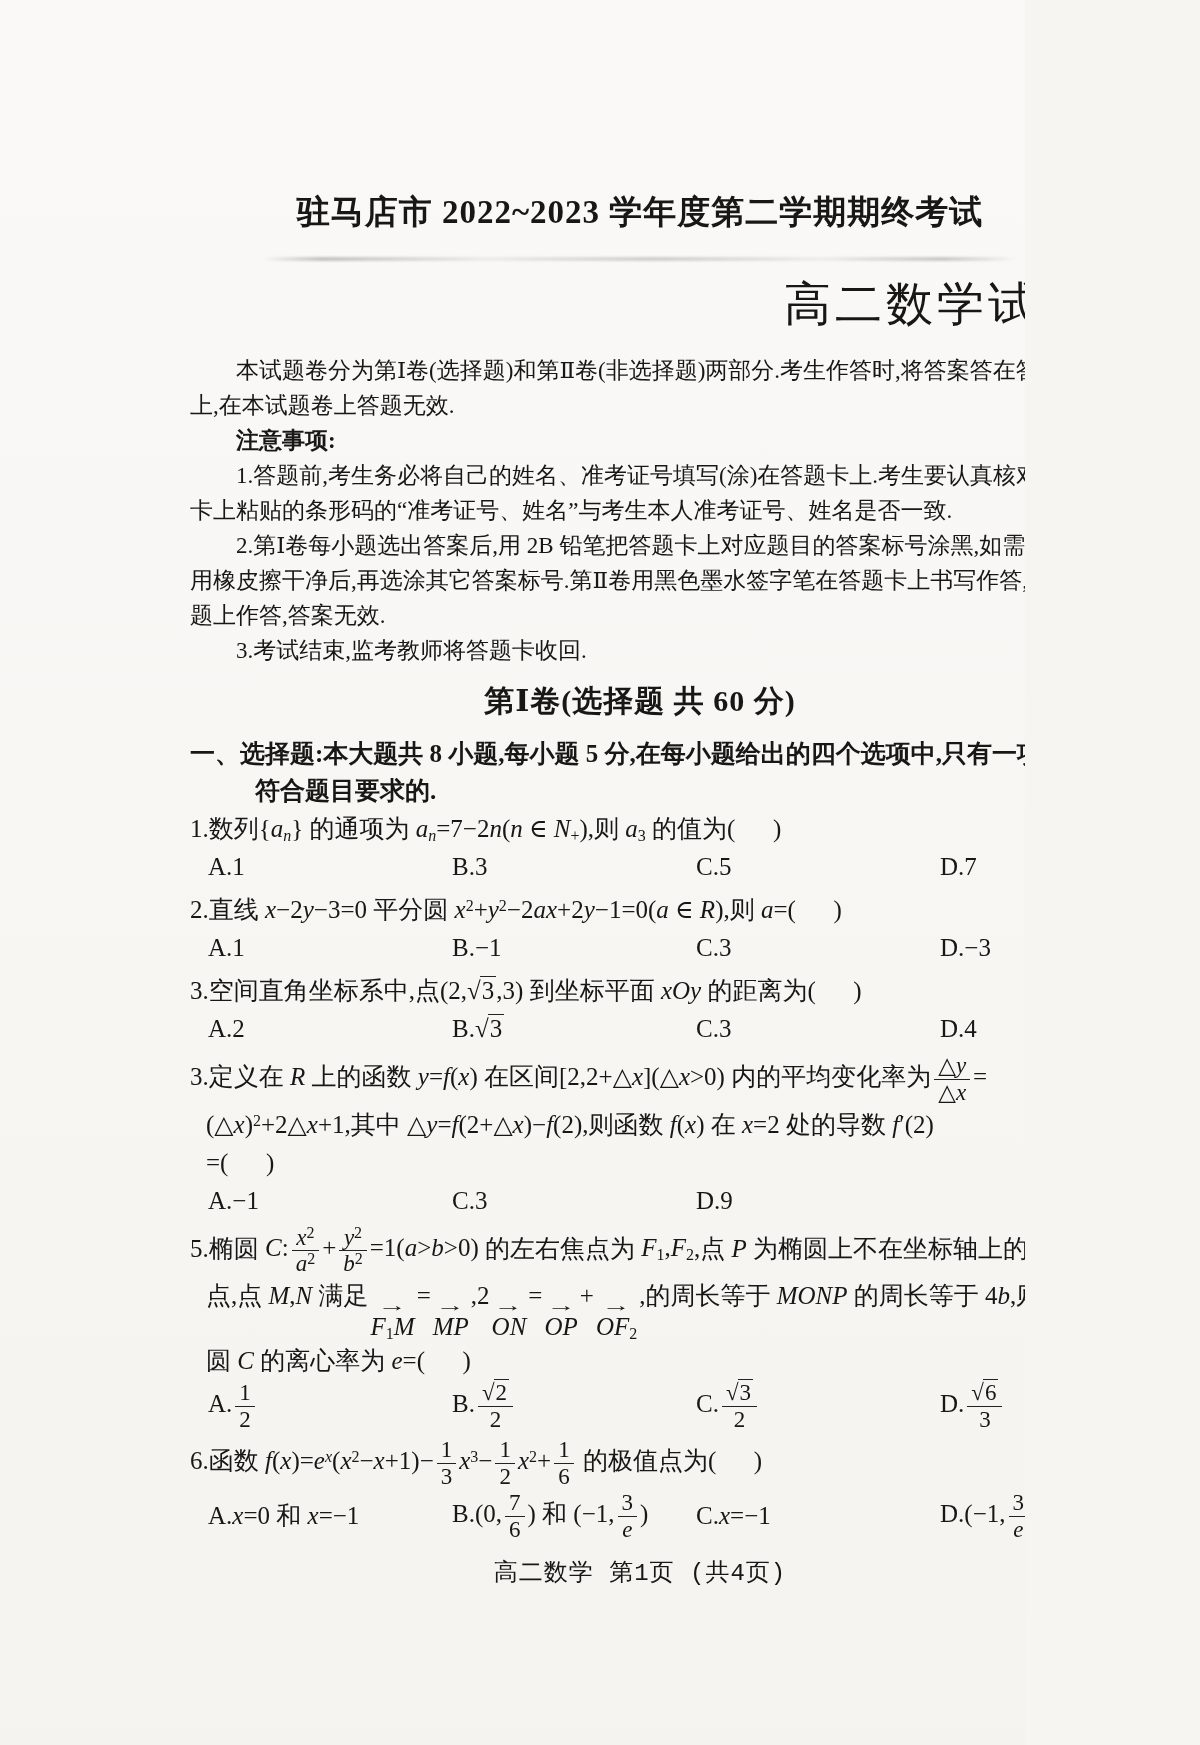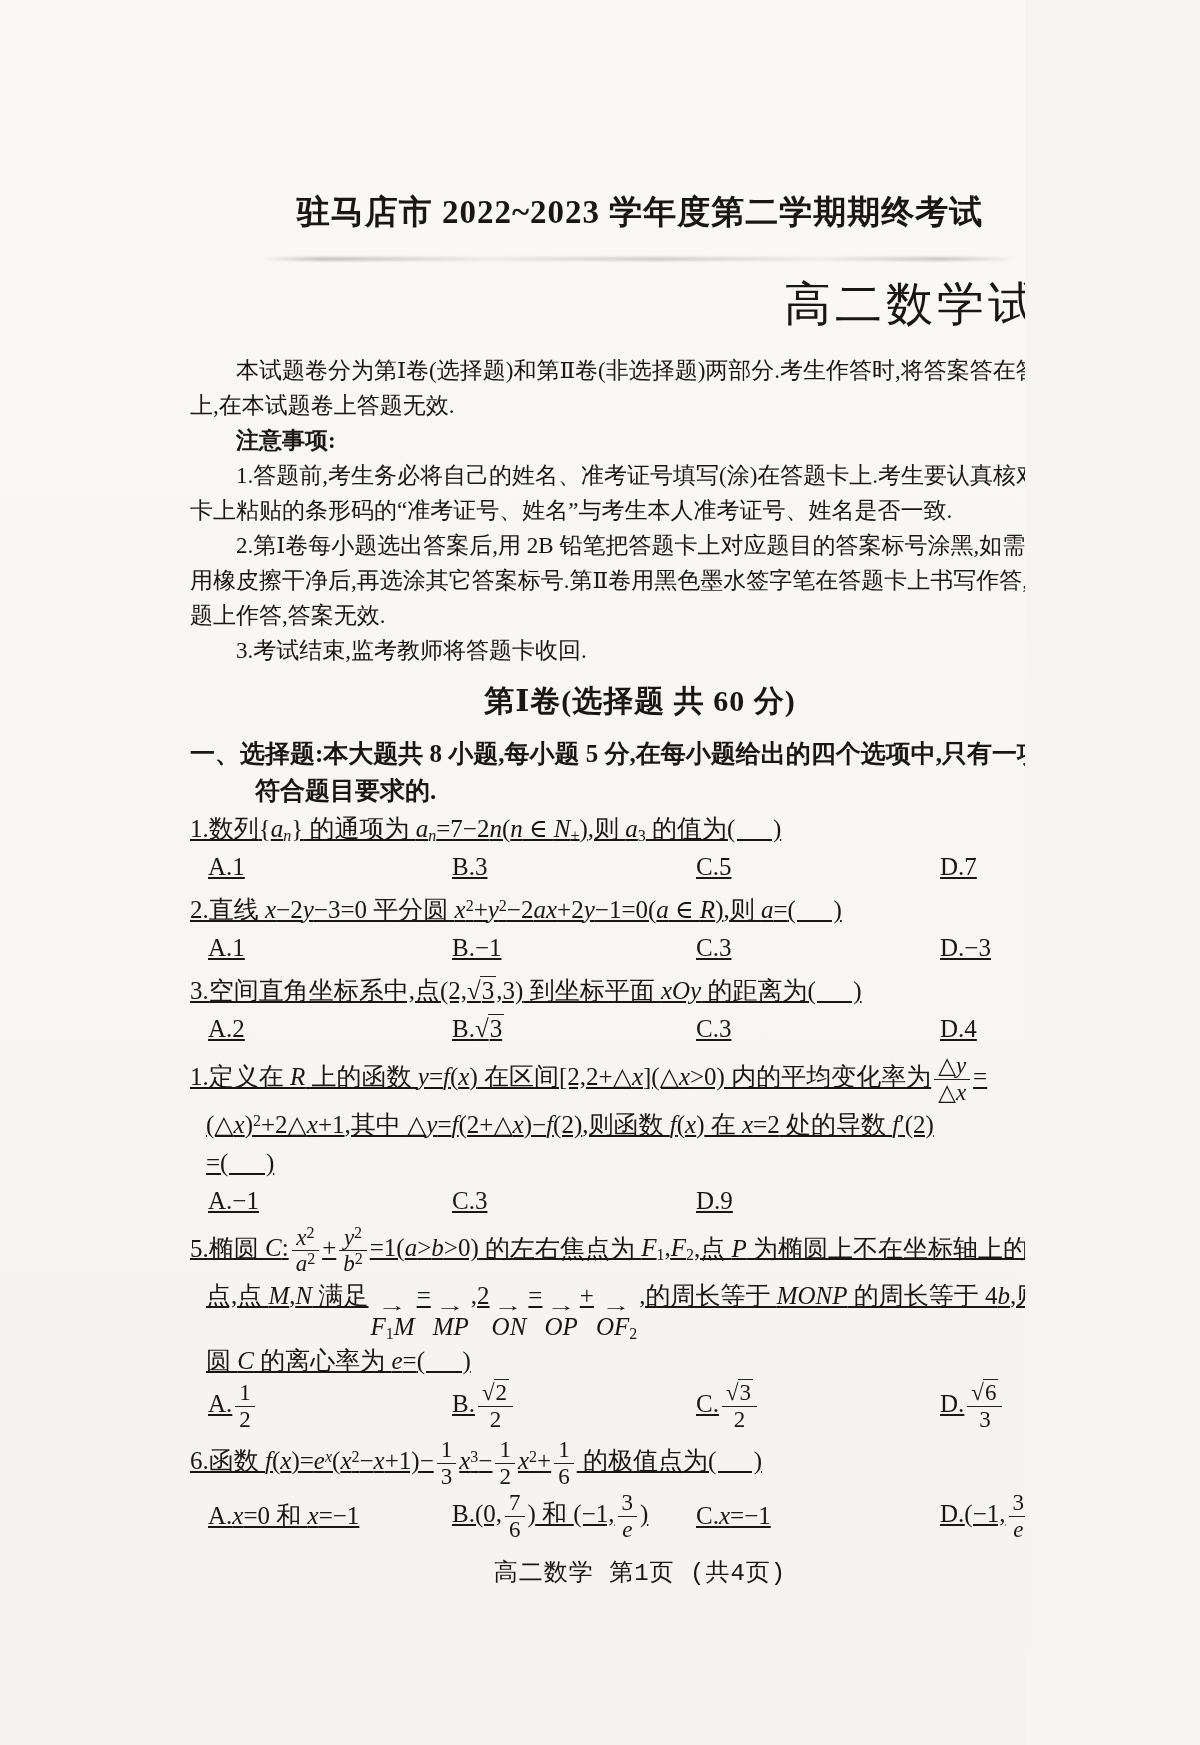--- a/index.html
+++ b/index.html
@@ -39,21 +39,21 @@
   .notice-label{font-weight:700;}
   .section-title{
     margin:9px 0 0 0;font-size:30px;font-weight:700;
     text-align:center;line-height:47px;letter-spacing:1px;
   }
   .directive{
     margin:11px 0 0 0;font-size:25px;font-weight:700;line-height:37px;
     padding-left:2.6em;text-indent:-2.6em;
   }
   .questions{margin-top:1px;font-size:25px;}
-  .question{margin-bottom:5px;text-decoration:underline;}
+  .question{margin-bottom:5px;}
   .q-line{line-height:38px;min-height:38px;}
   .q-line.cont{padding-left:16px;}
   .opts{display:flex;padding-left:18px;line-height:38px;min-height:38px;align-items:center;}
   .opt{width:244px;white-space:nowrap;}
   .opt:last-child{width:auto;flex:1;}
   .footer{
     margin-top:14px;font-size:24px;text-align:center;letter-spacing:1px;font-family:Liberation Mono, monospace;
   }
   
   .m{font-family:"Liberation Serif","DejaVu Serif",serif;}
@@ -126,21 +126,21 @@
         <div class="question">
           <div class="q-line"><span class="t">3.空间直角坐标系中,点</span><span class="m">(2,<span class="sqrt"><span class="rad">√</span><span class="radicand">3</span></span>,3)</span><span class="t"> 到坐标平面 </span><span class="m"><i>xOy</i></span><span class="t"> 的距离为(&nbsp;&nbsp;&nbsp;&nbsp;&nbsp;&nbsp;)</span></div>
           <div class="opts">
             <div class="opt"><span class="t">A.2</span></div>
             <div class="opt"><span class="t">B.</span><span class="m"><span class="sqrt"><span class="rad">√</span><span class="radicand">3</span></span></span></div>
             <div class="opt"><span class="t">C.3</span></div>
             <div class="opt"><span class="t">D.4</span></div>
           </div>
         </div>
         <div class="question">
-          <div class="q-line"><span class="t">1.定义在 </span><span class="m"><i>R</i></span><span class="t"> 上的函数 </span><span class="m"><i>y</i>=<i>f</i>(<i>x</i>)</span><span class="t"> 在区间</span><span class="m">[2,2+△<i>x</i>](△<i>x</i>&gt;0)</span><span class="t"> 内的平均变化率为</span><span class="m"><span class="frac">
+          <div class="q-line"><span class="t">3.定义在 </span><span class="m"><i>R</i></span><span class="t"> 上的函数 </span><span class="m"><i>y</i>=<i>f</i>(<i>x</i>)</span><span class="t"> 在区间</span><span class="m">[2,2+△<i>x</i>](△<i>x</i>&gt;0)</span><span class="t"> 内的平均变化率为</span><span class="m"><span class="frac">
                 <span class="fn">△<i>y</i></span>
                 <span class="fd">△<i>x</i></span>
               </span>=</span></div>
           <div class="q-line cont"><span class="m">(△<i>x</i>)<sup>2</sup>+2△<i>x</i>+1</span><span class="t">,其中 </span><span class="m">△<i>y</i>=<i>f</i>(2+△<i>x</i>)−<i>f</i>(2)</span><span class="t">,则函数 </span><span class="m"><i>f</i>(<i>x</i>)</span><span class="t"> 在 </span><span class="m"><i>x</i>=2</span><span class="t"> 处的导数 </span><span class="m"><i>f</i>′(2)</span></div>
           <div class="q-line cont"><span class="m">=</span><span class="t">(&nbsp;&nbsp;&nbsp;&nbsp;&nbsp;&nbsp;)</span></div>
           <div class="opts">
             <div class="opt"><span class="t">A.−1</span></div>
             <div class="opt"><span class="t">C.3</span></div>
             <div class="opt"><span class="t">D.9</span></div>
           </div>

